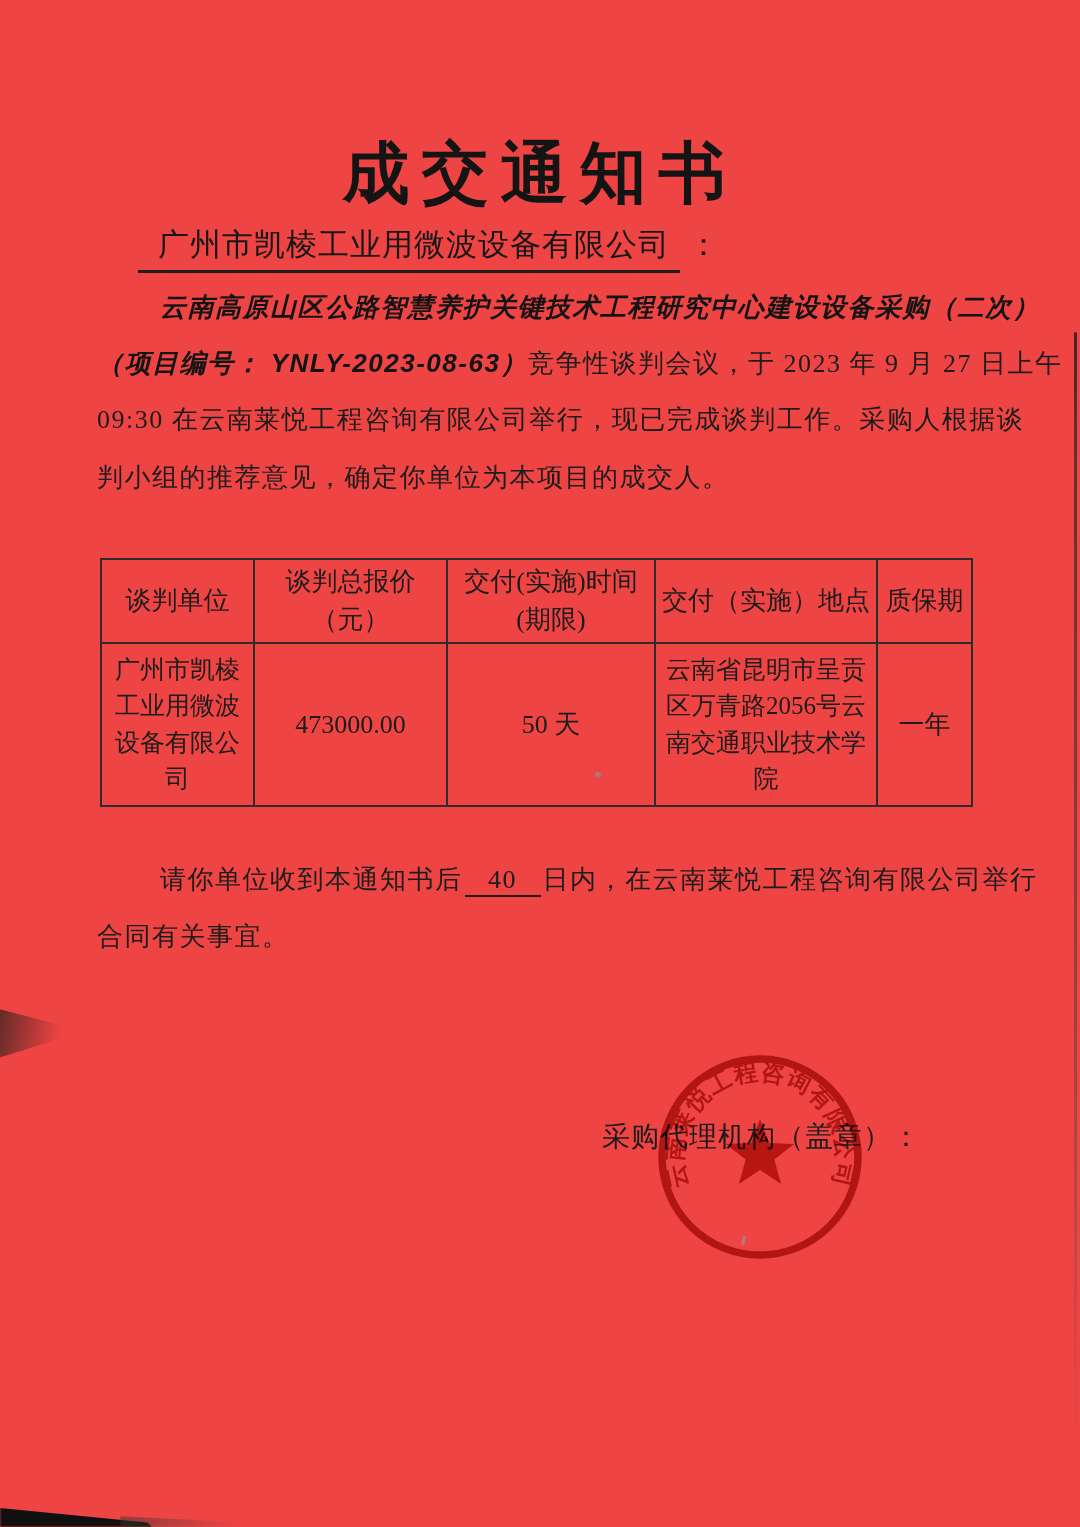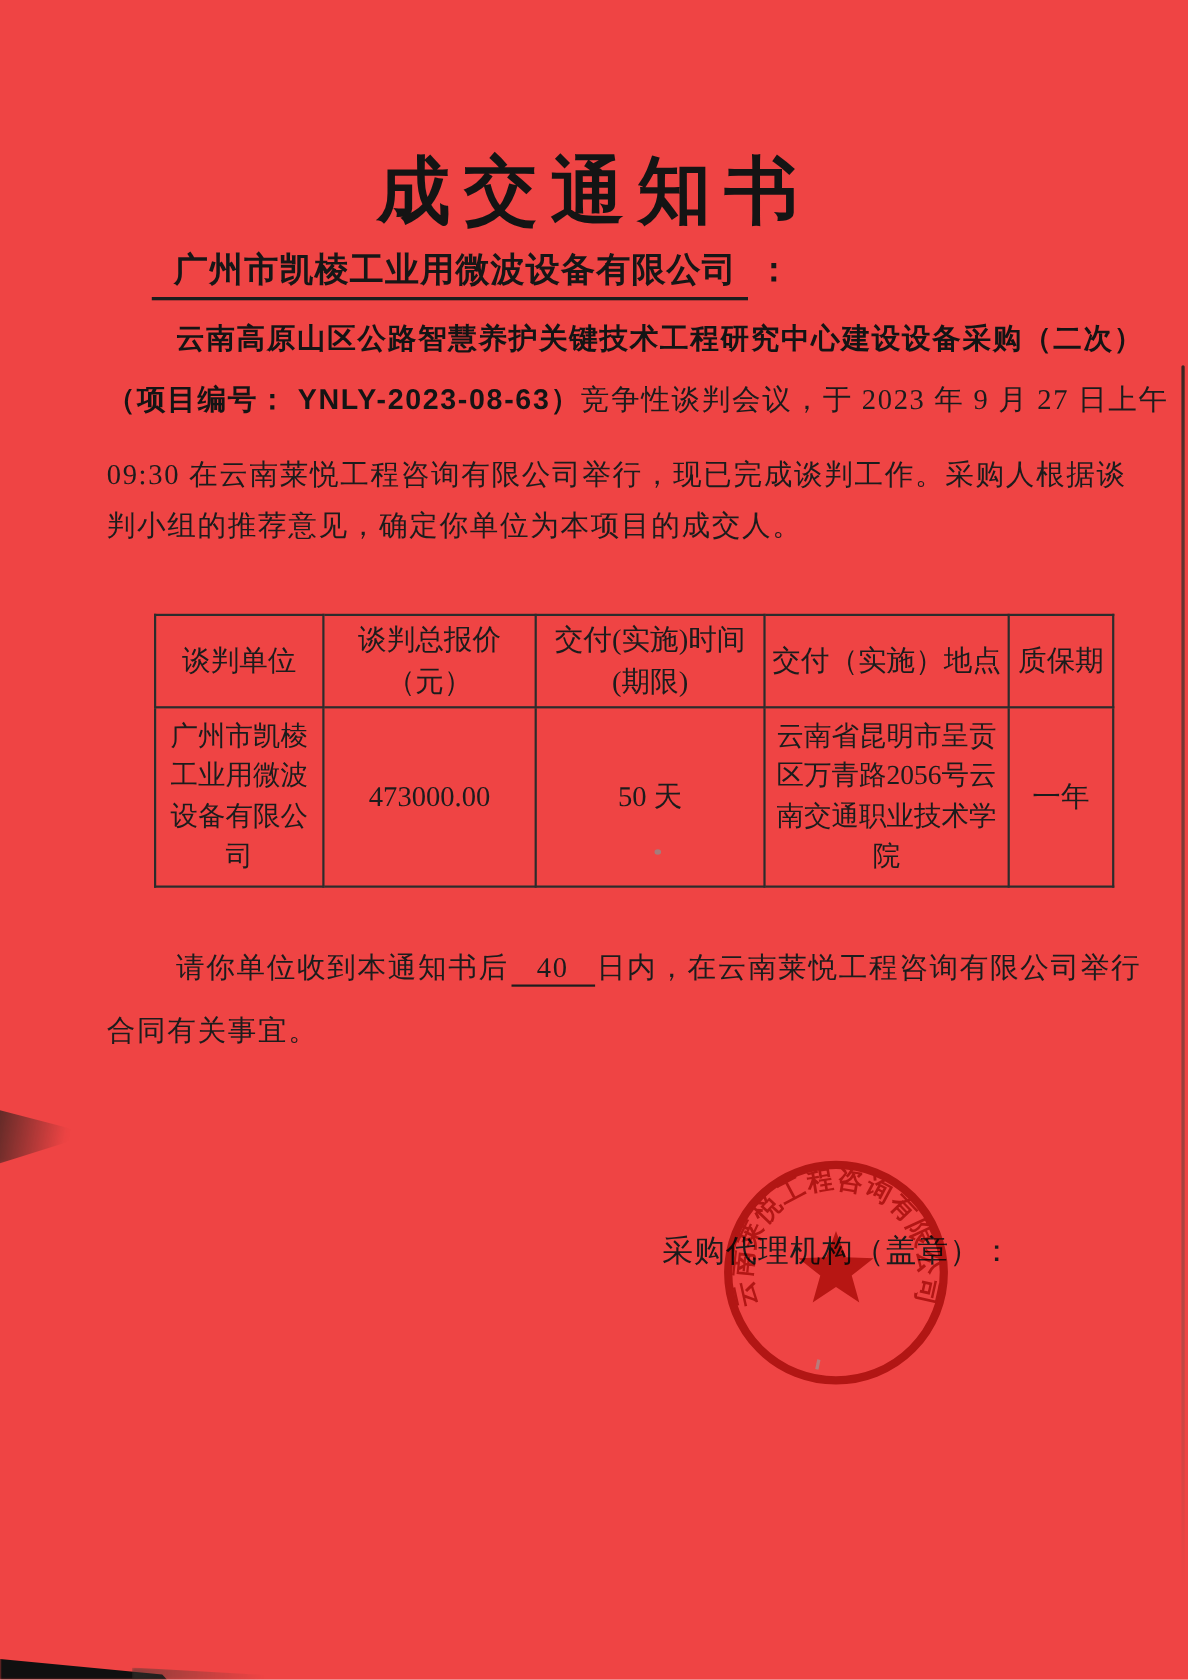--- a/index.html
+++ b/index.html
@@ -18,57 +18,56 @@
     position:absolute;top:128px;left:0;width:1080px;
     text-align:center;
     font-size:67px;font-weight:bold;
     letter-spacing:12px;
     font-family:"Liberation Serif", serif;
     color:#141414;
   }
   
   .addressee{
     position:absolute;top:224px;left:138px;
-    font-size:31px;font-weight:bold;
+    font-size:31px;font-weight:normal;
     font-family:"Liberation Sans", sans-serif;
     color:#161616;
     white-space:nowrap;
   }
   .addressee .name{
     display:inline-block;
     padding:0 10px 4px 20px;
     border-bottom:3px solid #1d1d1d;
     letter-spacing:1px;
   }
   .addressee .colon{margin-left:8px;}
   
   .bline{position:absolute;white-space:nowrap;font-size:26px;letter-spacing:1.5px;color:#1c1c1c;}
-  .bold-hei{font-family:"Liberation Sans", sans-serif;font-weight:bold;color:#141414;}
+  .bold-hei{font-family:"Liberation Sans", sans-serif;font-weight:bold;color:#141414;font-style:italic;}
   .p1l1{top:290px;left:160px;}
   .p1l2{top:346px;left:97px;}
-  .p1l3{top:414px;left:97px;}
+  .p1l3{top:402px;left:97px;}
   .p1l4{top:460px;left:97px;}
   .p2l1{top:862px;left:160px;}
   .p2l2{top:919px;left:97px;}
   .fill-blank{
     display:inline-block;
     min-width:76px;
     text-align:center;
     border-bottom:2.5px solid #1d1d1d;
     margin:0 2px;
   }
   
   table.award{
     position:absolute;left:100px;top:558px;
     width:871px;
     border-collapse:collapse;
     table-layout:fixed;
     font-size:26px;
     color:#1c1c1c;
-    margin-left:40px;
   }
   table.award th, table.award td{
     border:2.5px solid #2c2c2c;
     text-align:center;
     vertical-align:middle;
     padding:2px 6px;
     font-weight:normal;
     line-height:1.45;
   }
   table.award thead tr{height:84px;}

